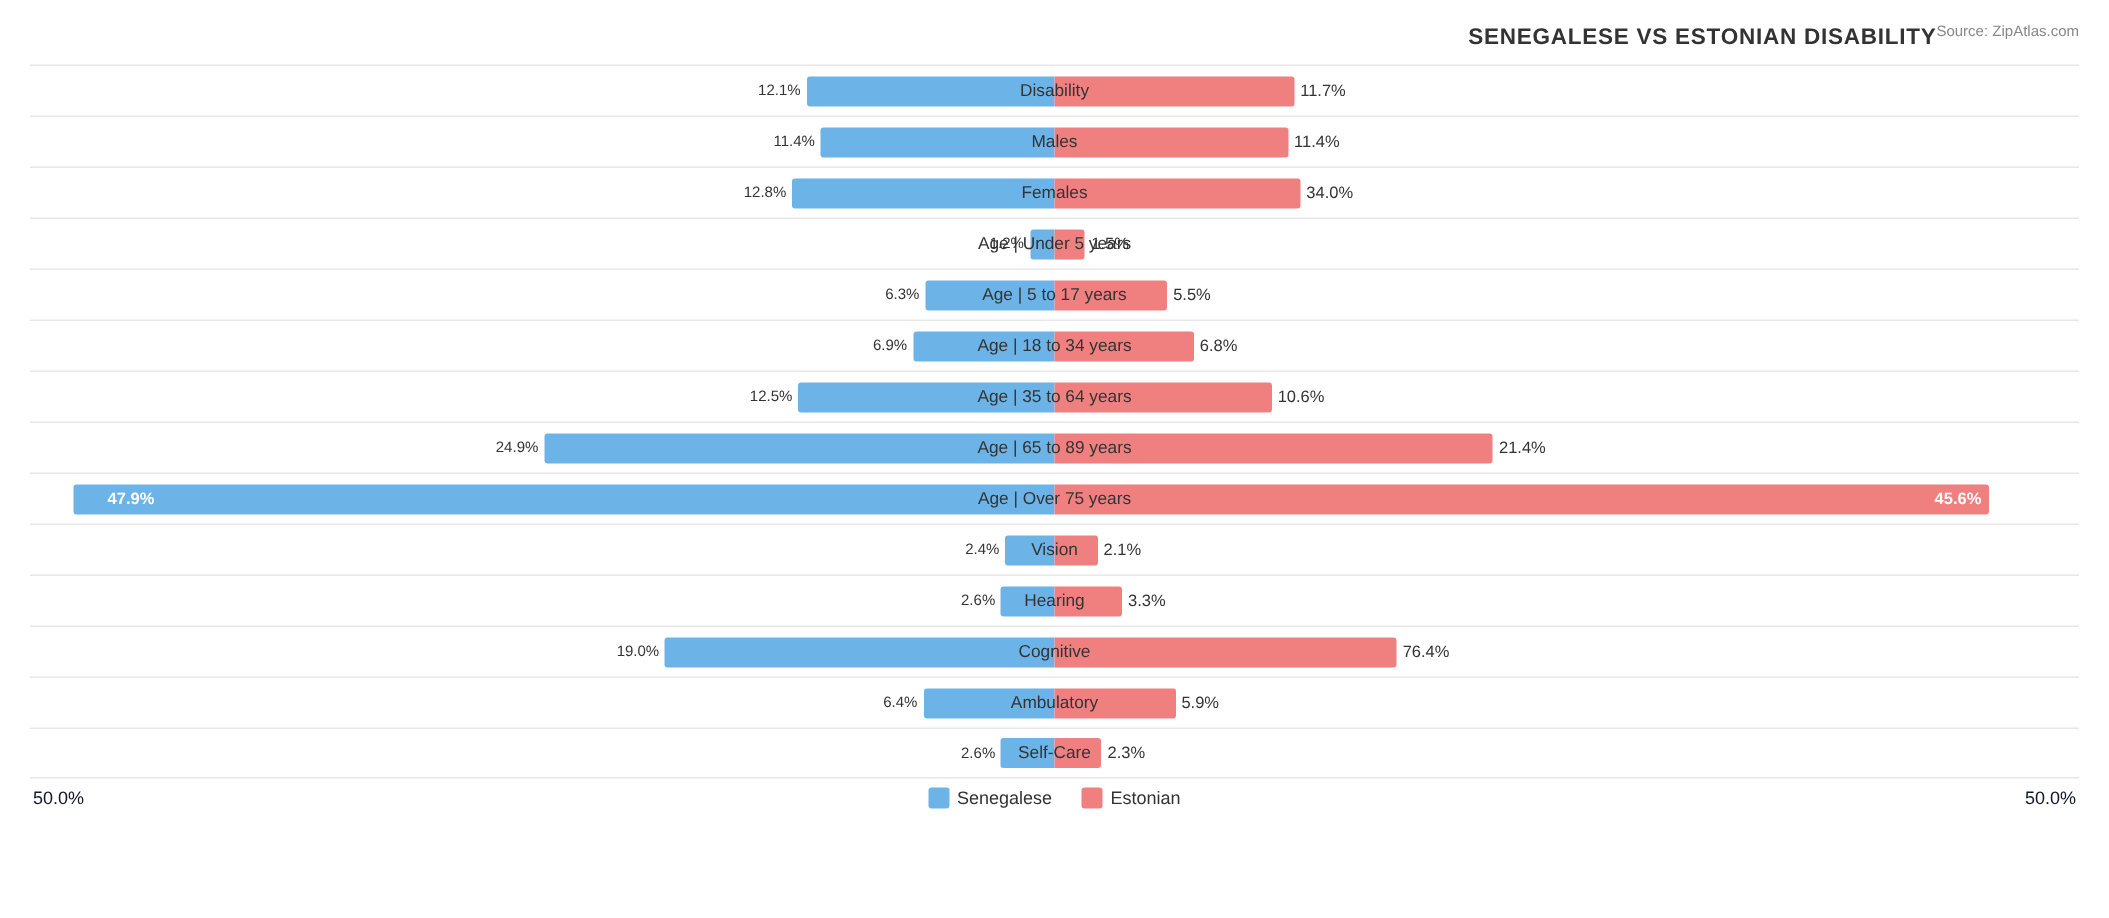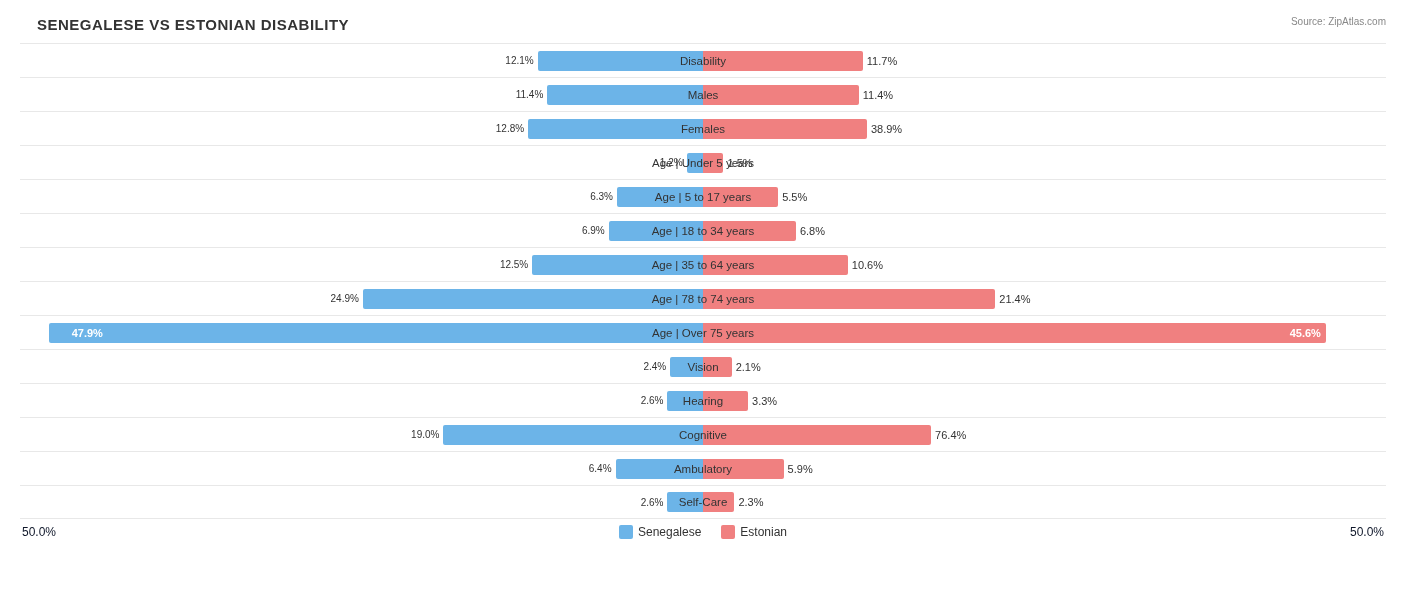--- a/index.html
+++ b/index.html
@@ -130,21 +130,21 @@
     .legend-box {
       width: 14px;
       height: 14px;
       border-radius: 2px;
     }
   </style>
 </head>
 <body>
 
 <div>
-  <div style="display:flex; justify-content:space-between; align-items:flex-start; margin-bottom:6px;margin-left:17px;">
+  <div style="display:flex; justify-content:flex-end; align-items:flex-start; margin-bottom:6px;margin-left:17px;">
     <div class="chart-title">SENEGALESE VS ESTONIAN DISABILITY</div>
     <div class="source">Source: ZipAtlas.com</div>
   </div>
 
   <div class="chart-area" id="chart-rows">
       <div class="row-wrapper">
         <div class="half-left">
           <span class="val-left">12.1%</span>
           <div class="blue-bar" style="width: 24.2%; border-radius: 2px 0px 0px 2px;"></div>
         </div>
@@ -165,21 +165,21 @@
         </div>
         <div class="center-label">Males</div>
       </div>
       <div class="row-wrapper">
         <div class="half-left">
           <span class="val-left">12.8%</span>
           <div class="blue-bar" style="width: 25.6%; border-radius: 2px 0px 0px 2px;"></div>
         </div>
         <div class="half-right">
           <div class="pink-bar" style="width: 24%; border-radius: 0px 2px 2px 0px; position: relative;"></div>
-          <span class="val-right">38.9%</span>
+          <span class="val-right">34.0%</span>
         </div>
         <div class="center-label">Females</div>
       </div>
       <div class="row-wrapper">
         <div class="half-left">
           <span class="val-left">1.2%</span>
           <div class="blue-bar" style="width: 2.4%; border-radius: 2px 0px 0px 2px;"></div>
         </div>
         <div class="half-right">
           <div class="pink-bar" style="width: 3%; border-radius: 0px 2px 2px 0px; position: relative;"></div>
@@ -222,21 +222,21 @@
       </div>
       <div class="row-wrapper">
         <div class="half-left">
           <span class="val-left">24.9%</span>
           <div class="blue-bar" style="width: 49.8%; border-radius: 2px 0px 0px 2px;"></div>
         </div>
         <div class="half-right">
           <div class="pink-bar" style="width: 42.8%; border-radius: 0px 2px 2px 0px; position: relative;"></div>
           <span class="val-right">21.4%</span>
         </div>
-        <div class="center-label">Age | 78 to 74 years</div>
+        <div class="center-label">Age | 65 to 89 years</div>
       </div>
       <div class="row-wrapper">
         <div class="half-left">
           <div class="blue-bar" style="width: 95.8%; border-radius: 2px 0px 0px 2px;">
             <span class="val-inside-left">47.9%</span>
           </div>
         </div>
         <div class="half-right">
           <div class="pink-bar" style="width: 91.2%; border-radius: 0px 2px 2px 0px; position: relative;">
             <span class="val-inside-right">45.6%</span>

